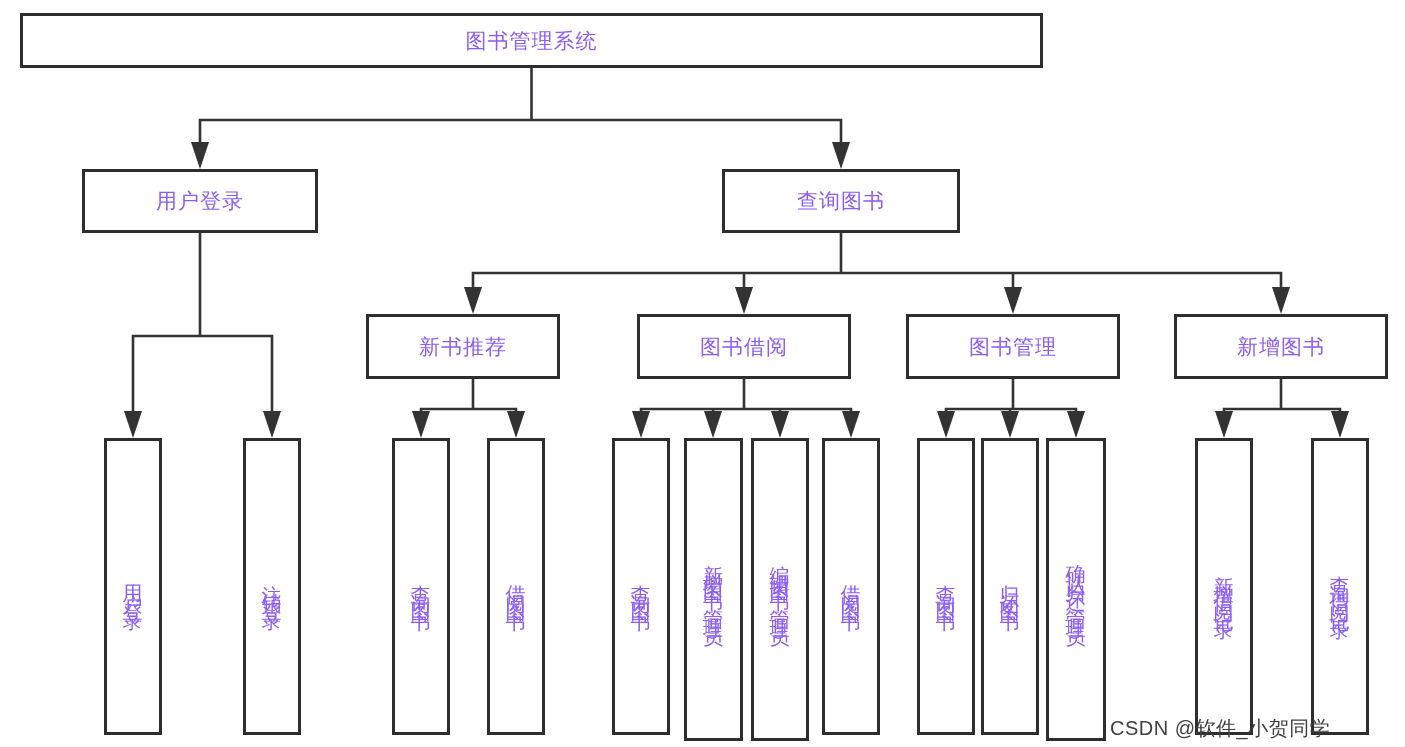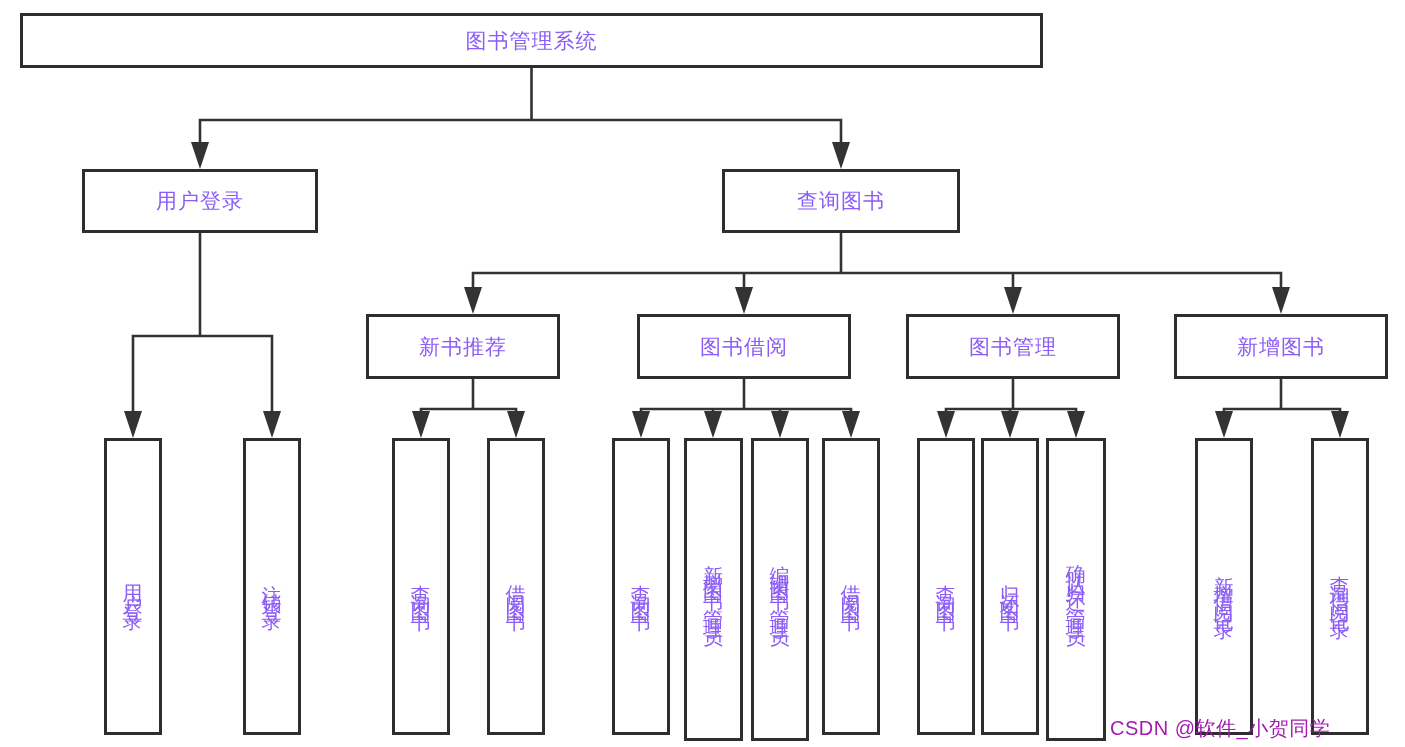--- a/index.html
+++ b/index.html
@@ -33,21 +33,21 @@
     font-size:20px;
     letter-spacing:9px;
     line-height:1;
     white-space:normal;
   }
   .watermark{
     position:absolute;
     left:1110px;top:715px;
     z-index:3;
     font-size:20px;
-    color:#a21caf;
+    color:#404040;
     letter-spacing:0.5px;
     white-space:nowrap;
   }
 </style>
 </head>
 <body>
 
 <div id="canvas">
 
   <svg class="wires" width="1405" height="747" viewBox="0 0 1405 747">

